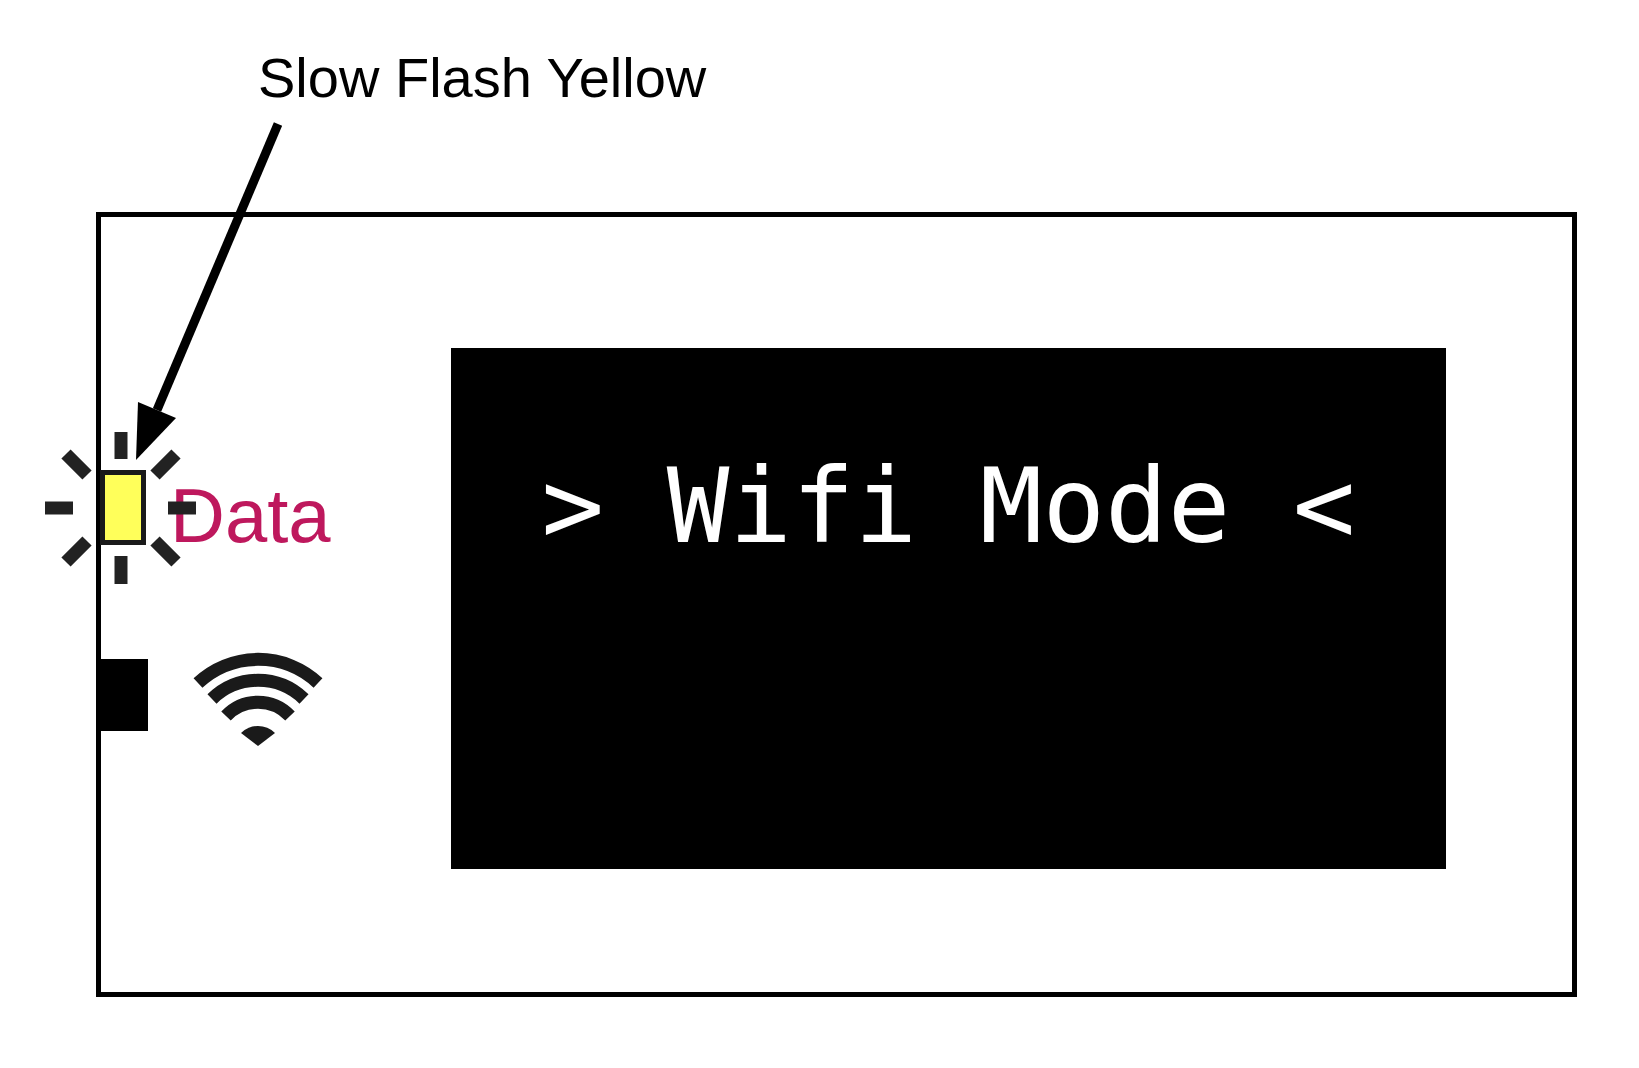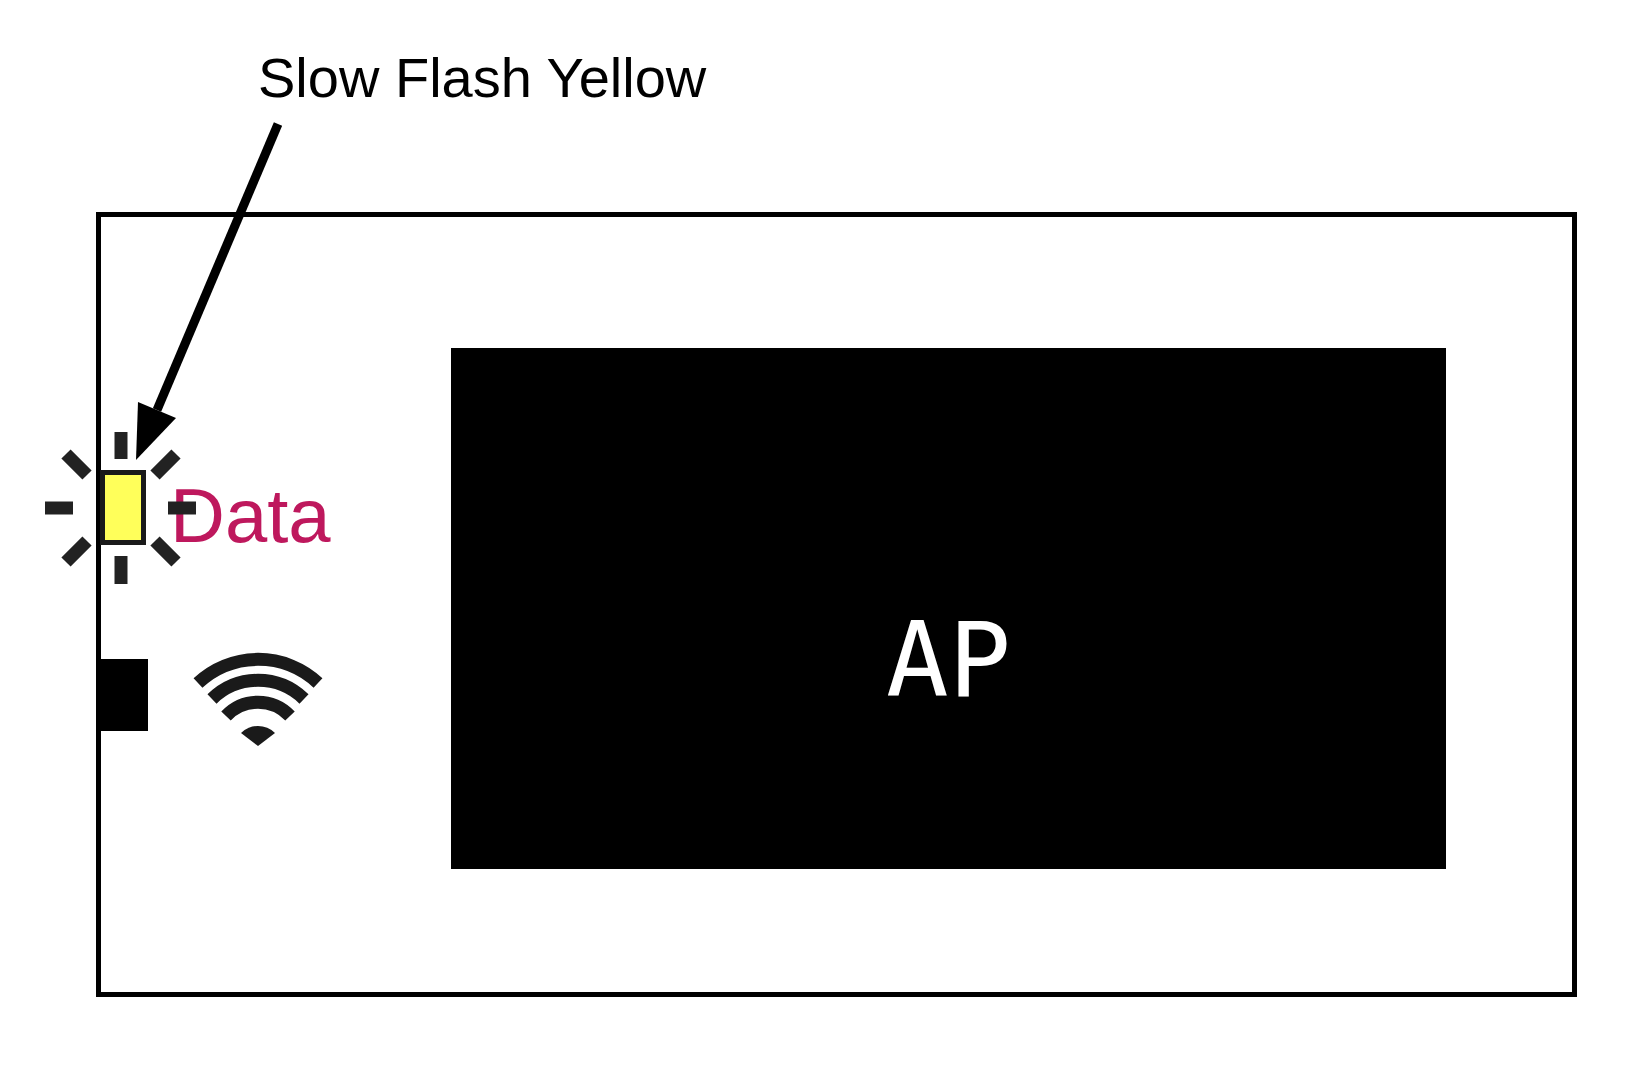--- a/index.html
+++ b/index.html
@@ -42,21 +42,21 @@
   svg.overlay { position:absolute; left:0; top:0; }
 </style>
 </head>
 <body>
 
 <div id="caption" class="abs">Slow Flash Yellow</div>
 
 <div id="device" class="abs"></div>
 
 <div id="screen" class="abs">
-  <div id="line2" class="screen-line">AP</div>
+  <div id="line1" class="screen-line">&gt; Wifi Mode &lt;</div>
 </div>
 
 <div id="button-block" class="abs"></div>
 
 <div id="data-label" class="abs">Data</div>
 
 <div id="led" class="abs"></div>
 
 <svg class="overlay" width="1639" height="1068">
   <g stroke="#222" stroke-width="13" stroke-linecap="butt">

